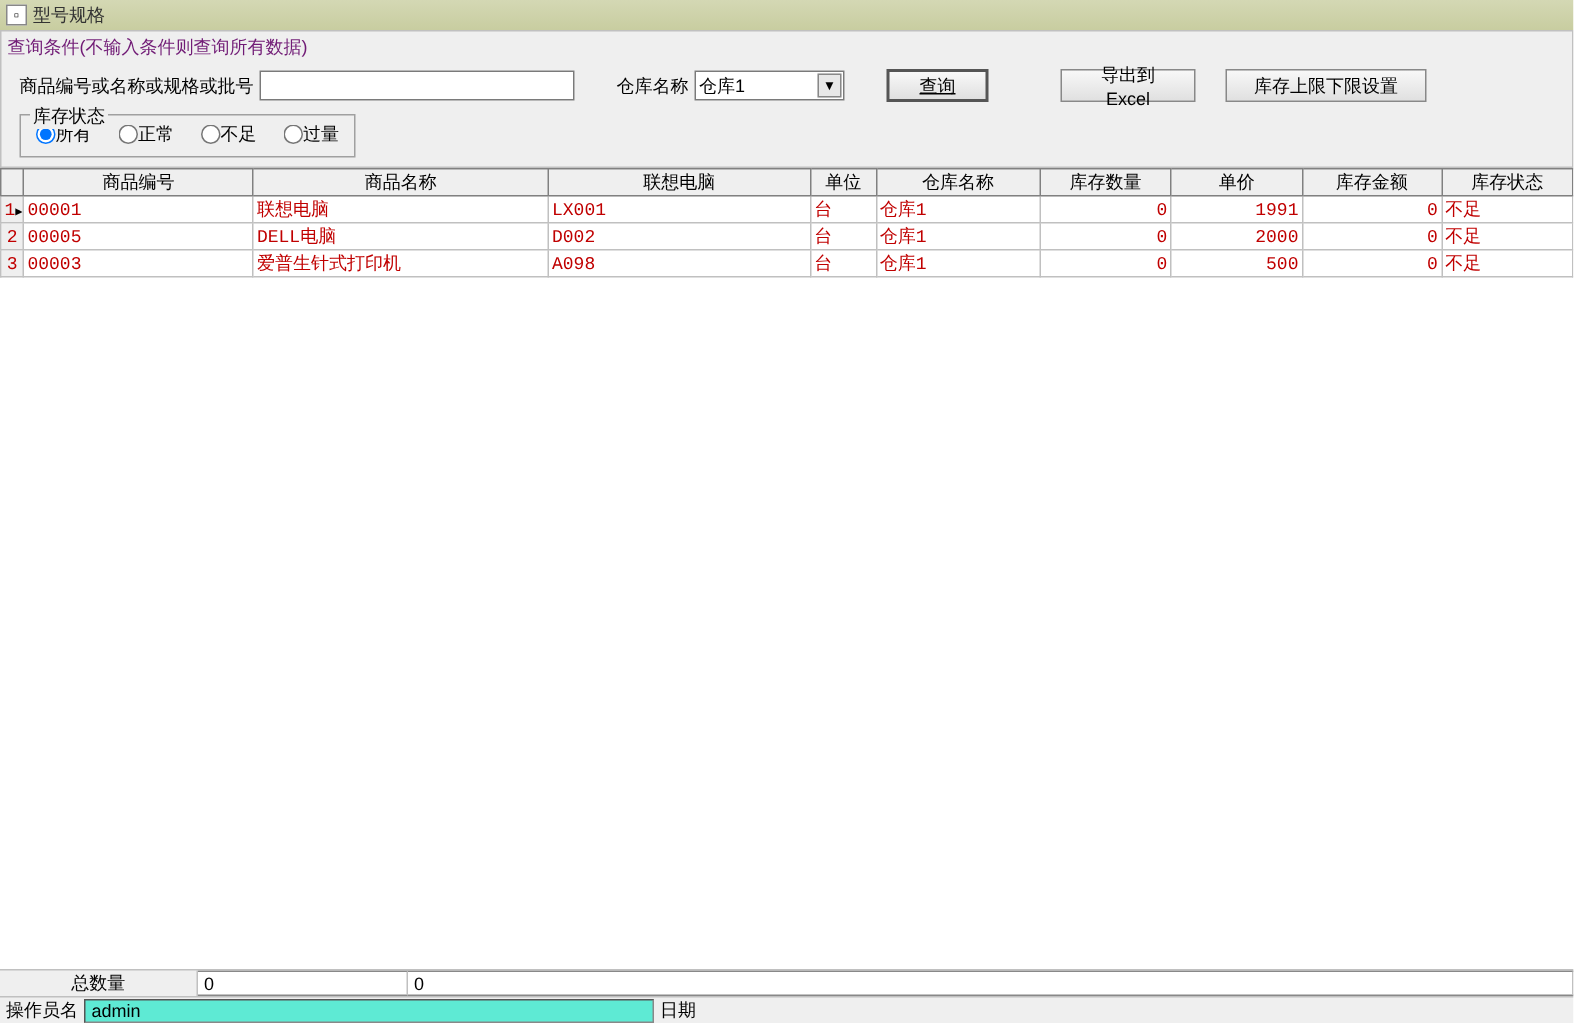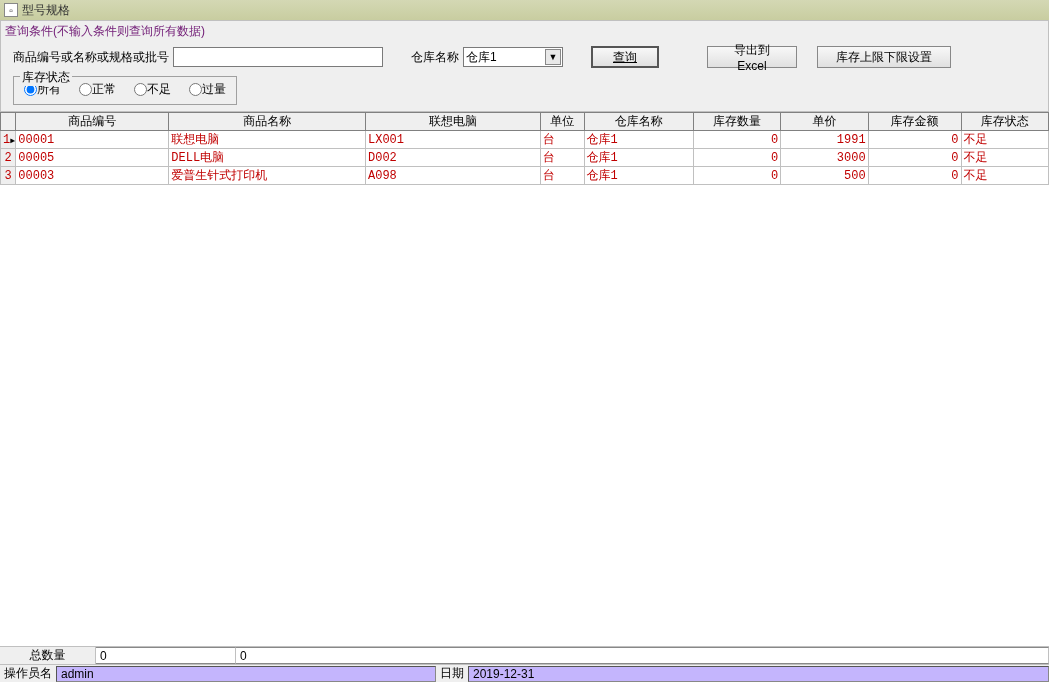--- a/index.html
+++ b/index.html
@@ -24,25 +24,25 @@
 .radio-item input { margin: 0; }
 .row2-right { margin-left: auto; display: flex; gap: 10px; padding-right: 30px; align-items: center; }
 .grid-wrap { flex: 1; overflow: auto; background: #fff; font-family: Liberation Mono, monospace; }
 table.grid { border-collapse: collapse; width: 100%; table-layout: fixed; }
 table.grid th { background: #efefef; border: 1px solid #808080; font-weight: normal; font-size: 12px; height: 18px; text-align: center; }
 table.grid td { border: 1px solid #c0c0c0; border-left: 1px solid #c0c0c0; border-right: 1px solid #c0c0c0; font-size: 12px; height: 17px; padding: 0 2px; color: #c00000; white-space: nowrap; overflow: hidden; }
 table.grid td.num { text-align: right; }
 .rowhead { background: #efefef; border: 1px solid #808080; text-align: center; color: #333; width: 14px; font-size: 11px; }
 .rowhead.sel::after { content: "▶"; font-size: 8px; color: #000; }
 .bottom-totals { background: #efefef; border-top: 1px solid #c0c0c0; display: flex; align-items: center; height: 18px; }
-.bottom-totals .tot-label { width: 96px; text-align: center; border-right: 1px solid #c0c0c0; height: 100%; display: flex; align-items: center; justify-content: center; }
+.bottom-totals .tot-label { width: 132px; text-align: center; border-right: 1px solid #c0c0c0; height: 100%; display: flex; align-items: center; justify-content: center; }
 .bottom-totals .tot-val { width: 140px; padding-left: 4px; border-right: 1px solid #c0c0c0; height: 100%; display: flex; align-items: center; background: #fff; border-top: 1px solid #888; border-bottom: 1px solid #888; }
 .statusbar { background: #efefef; border-top: 1px solid #c0c0c0; display: flex; align-items: center; height: 18px; }
 .statusbar .st-label { padding: 0 4px; }
-.statusbar .st-val { background: #c4b5fd; border: 1px solid #888; border-top: 1px solid #555; border-left: 1px solid #555; height: 16px; padding: 0 4px; display: flex; align-items: center; }
+.statusbar .st-val { background: #5eead4; border: 1px solid #888; border-top: 1px solid #555; border-left: 1px solid #555; height: 16px; padding: 0 4px; display: flex; align-items: center; }
 </style>
 </head>
 <body>
 
 <div class="window">
   <div class="titlebar">
     <span class="icon">▫</span>
     <span class="title">型号规格</span>
   </div>
 
@@ -129,21 +129,21 @@
             <td>不足</td>
           </tr>
           <tr>
             <td class="rowhead">2</td>
             <td>00005</td>
             <td>DELL电脑</td>
             <td>D002</td>
             <td>台</td>
             <td>仓库1</td>
             <td class="num">0</td>
-            <td class="num">3000</td>
+            <td class="num">2000</td>
             <td class="num">0</td>
             <td>不足</td>
           </tr>
           <tr>
             <td class="rowhead">3</td>
             <td>00003</td>
             <td>爱普生针式打印机</td>
             <td>A098</td>
             <td>台</td>
             <td>仓库1</td>
@@ -159,15 +159,14 @@
   <div class="bottom-totals">
     <div class="tot-label">总数量</div>
     <div class="tot-val">0</div>
     <div class="tot-val" style="flex:1">0</div>
   </div>
 
   <div class="statusbar">
     <span class="st-label">操作员名</span>
     <span class="st-val" style="width:380px">admin</span>
     <span class="st-label">日期</span>
-    <span class="st-val" style="flex:1">2019-12-31</span>
   </div>
 </div>
 
 </body></html>

